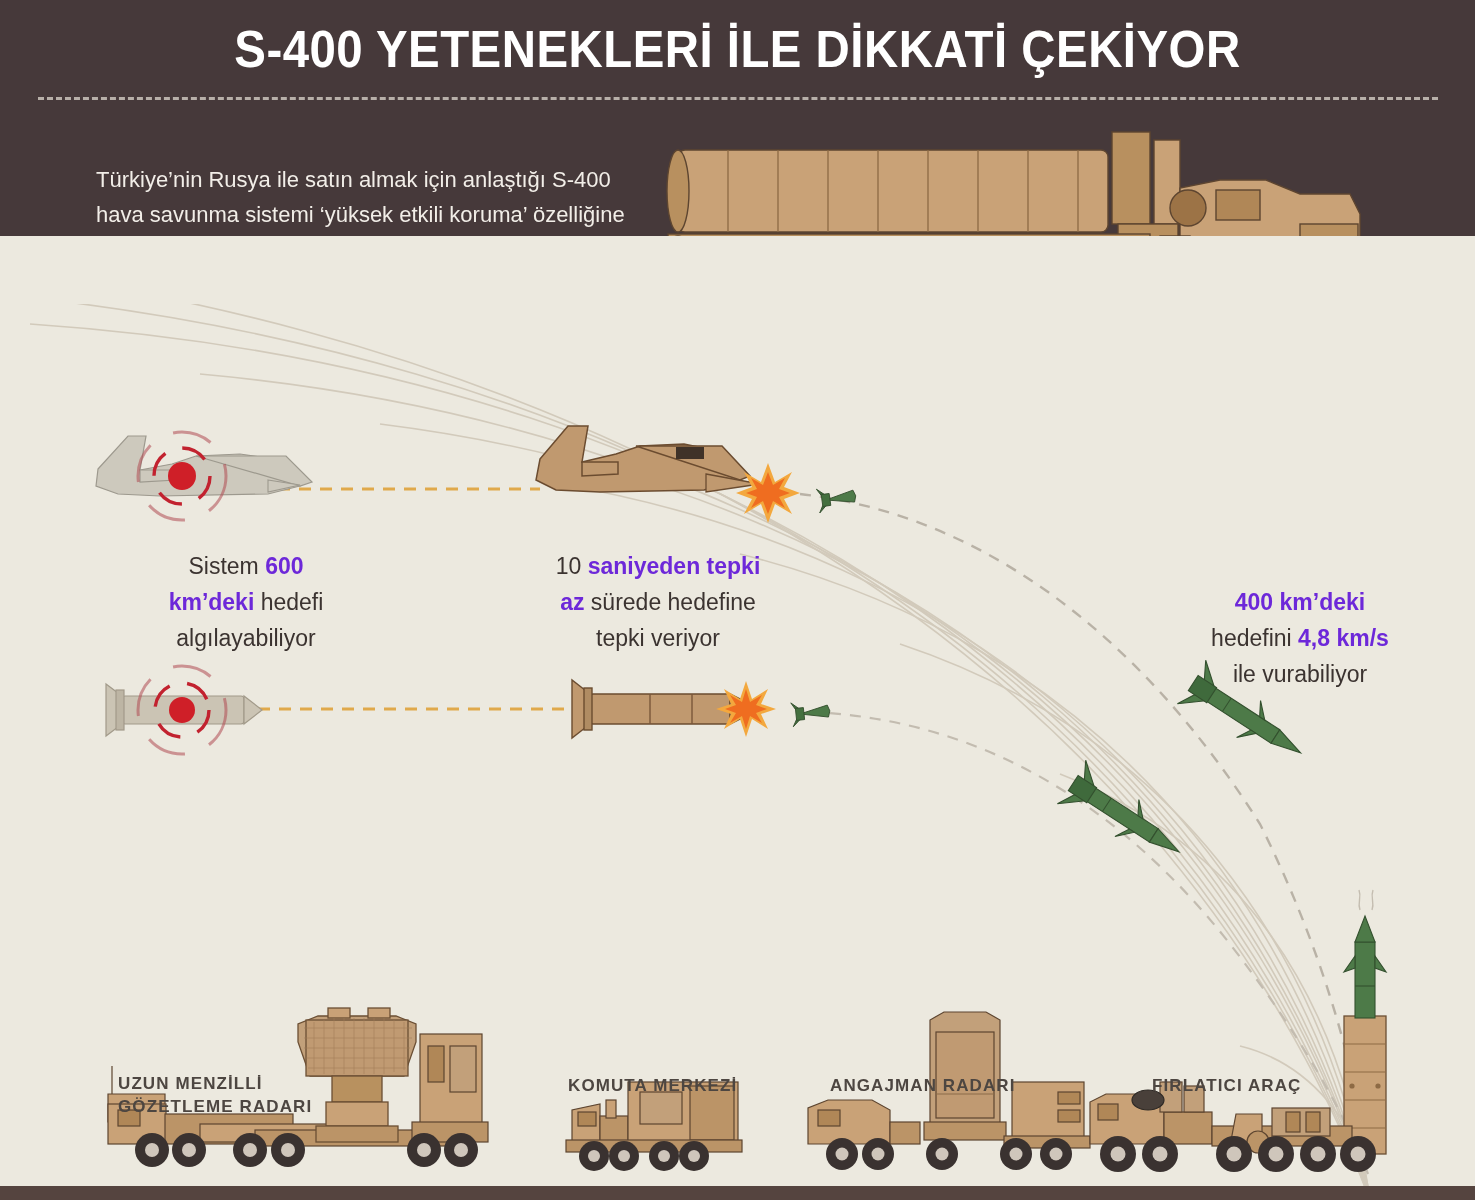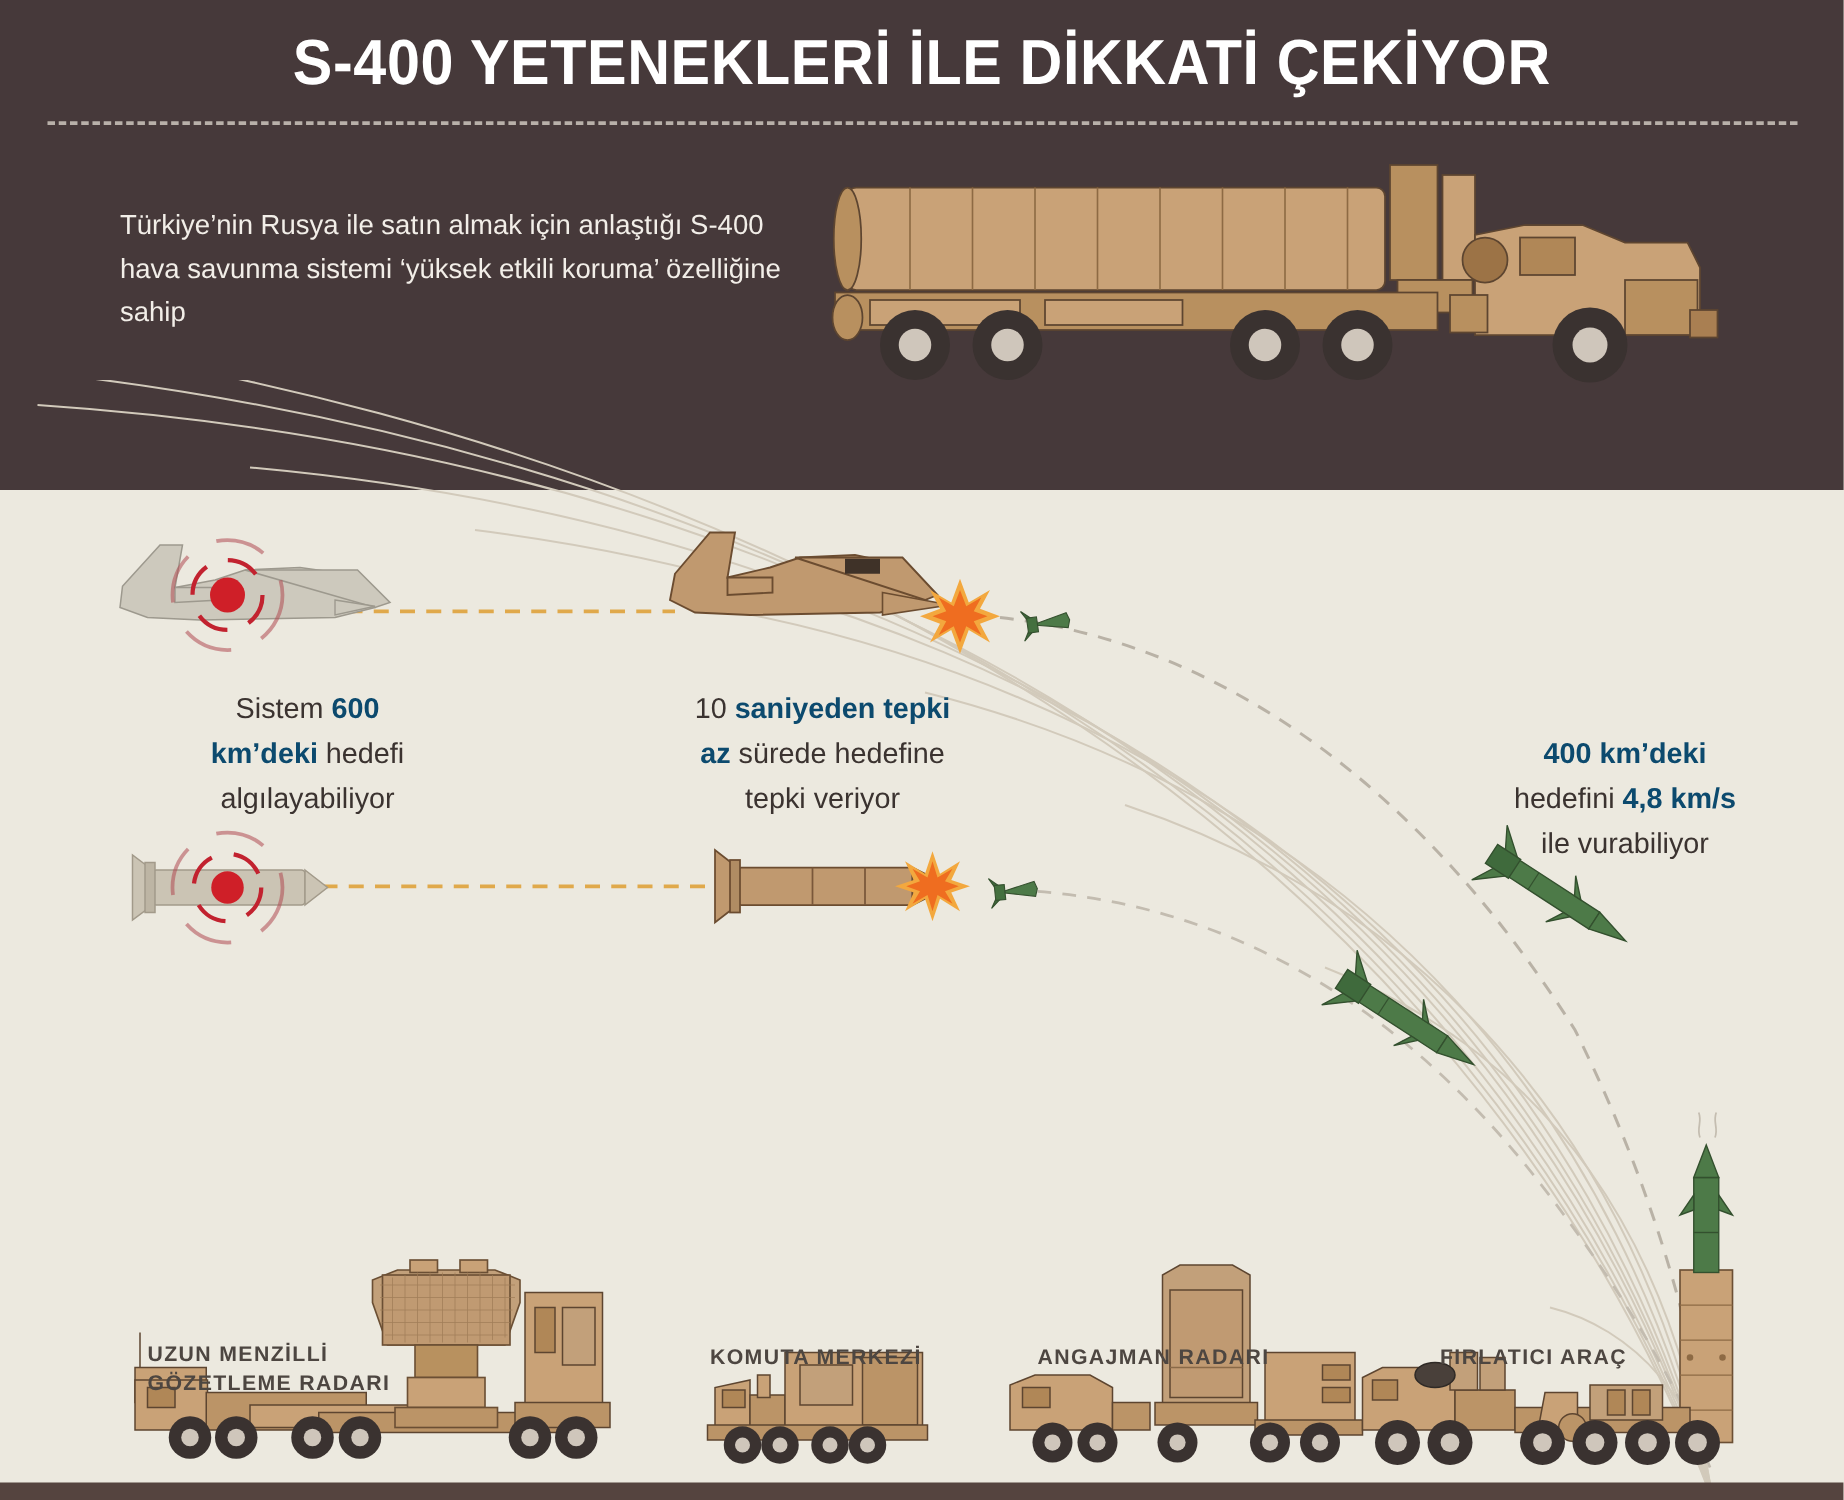--- a/index.html
+++ b/index.html
@@ -6,21 +6,21 @@
   html, body {
     width: 1475px; height: 1200px;
     font-family: "Liberation Sans", sans-serif;
     background: #ece9df;
     overflow: hidden;
   }
   #page { position: relative; width: 1475px; height: 1200px; background: #ece9df; }
 
   
   .header {
-    position: absolute; left: 0; top: 0; width: 1475px; height: 392px;
+    position: absolute; left: 0; top: 0; width: 1475px; height: 236px;
     background: #46393a; overflow: hidden;
   }
   .title {
     position: absolute; left: 0; top: 20px; width: 1475px;
     text-align: center; color: #ffffff;
     font-family: "Liberation Sans Narrow", "Liberation Sans", sans-serif;
     font-weight: 700; font-size: 51px; letter-spacing: 0.5px;
     transform: scaleX(0.93); transform-origin: center top;
     white-space: nowrap;
   }
@@ -39,21 +39,21 @@
     position: absolute; left: 0; bottom: 0; width: 1475px; height: 14px;
     background: #55443f;
   }
 
   .arcs, .svgfull { position: absolute; left: 0; top: 0; width: 1475px; height: 896px; }
 
   
   .callout {
     position: absolute; color: #3b3330; font-size: 23px; line-height: 36px;
   }
-  .callout b { font-weight: 700; color: #0c4a6e; }
+  .callout b { font-weight: 700; color: #6d28d9; }
   #callout-1 { left: 96px;  top: 548px; width: 300px; text-align: center; }
   #callout-2 { left: 508px; top: 548px; width: 300px; text-align: center; }
   #callout-3 { left: 1170px; top: 552px; width: 260px; text-align: center; margin-top: 32px; }
 
   
   .eqlabel {
     position: absolute; color: #4d4641; font-size: 17px; letter-spacing: 1.1px;
     line-height: 23px; font-weight: 700; margin-top: 40px;
   }
   #eqlabel-0 { left: 118px;  top: 1032px; }

